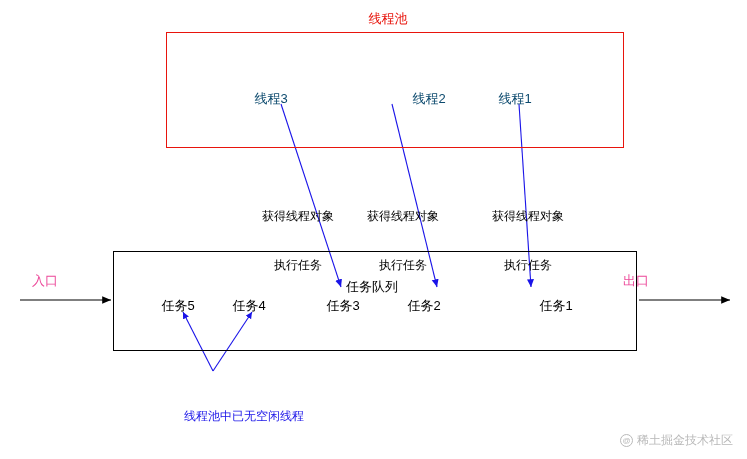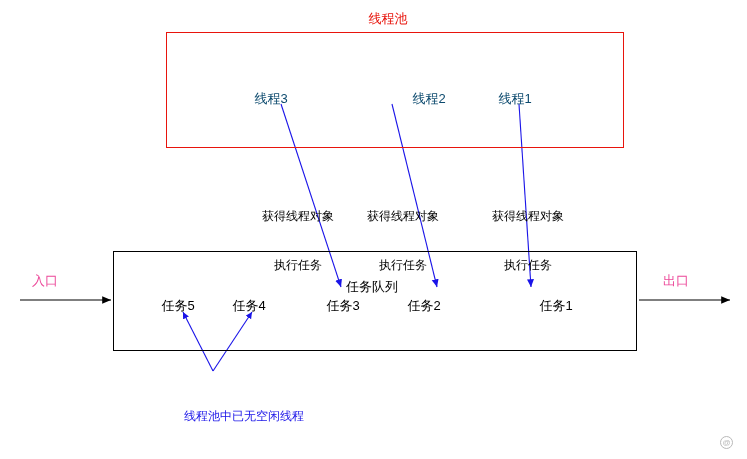--- a/index.html
+++ b/index.html
@@ -96,21 +96,21 @@
   .k3 { left: 343px; text-align: center; }
   .k2 { left: 424px; }
   .k1 { left: 532px; margin-left: 24px; }
 
   .io-lbl {
     color: #ec4899;
     font-size: 13px;
     transform: translateX(-50%);
   }
   .entry { left: 45px; top: 272px; }
-  .exit { left: 676px; top: 272px; }
+  .exit { left: 636px; top: 272px; }
 
   .note {
     color: #1a14e8;
     font-size: 12px;
     left: 184px;
     top: 376px;
   }
   .note div { margin-bottom: 0; }
 
   .watermark {
@@ -200,15 +200,16 @@
 
   <div class="lbl note">
     <div>线程池中已无空闲线程</div>
     
     
     
   </div>
 
   <div class="watermark">
     <span class="wm-circle">@</span>
+    <span>稀土掘金技术社区</span>
   </div>
 
 </div>
 
 </body></html>

